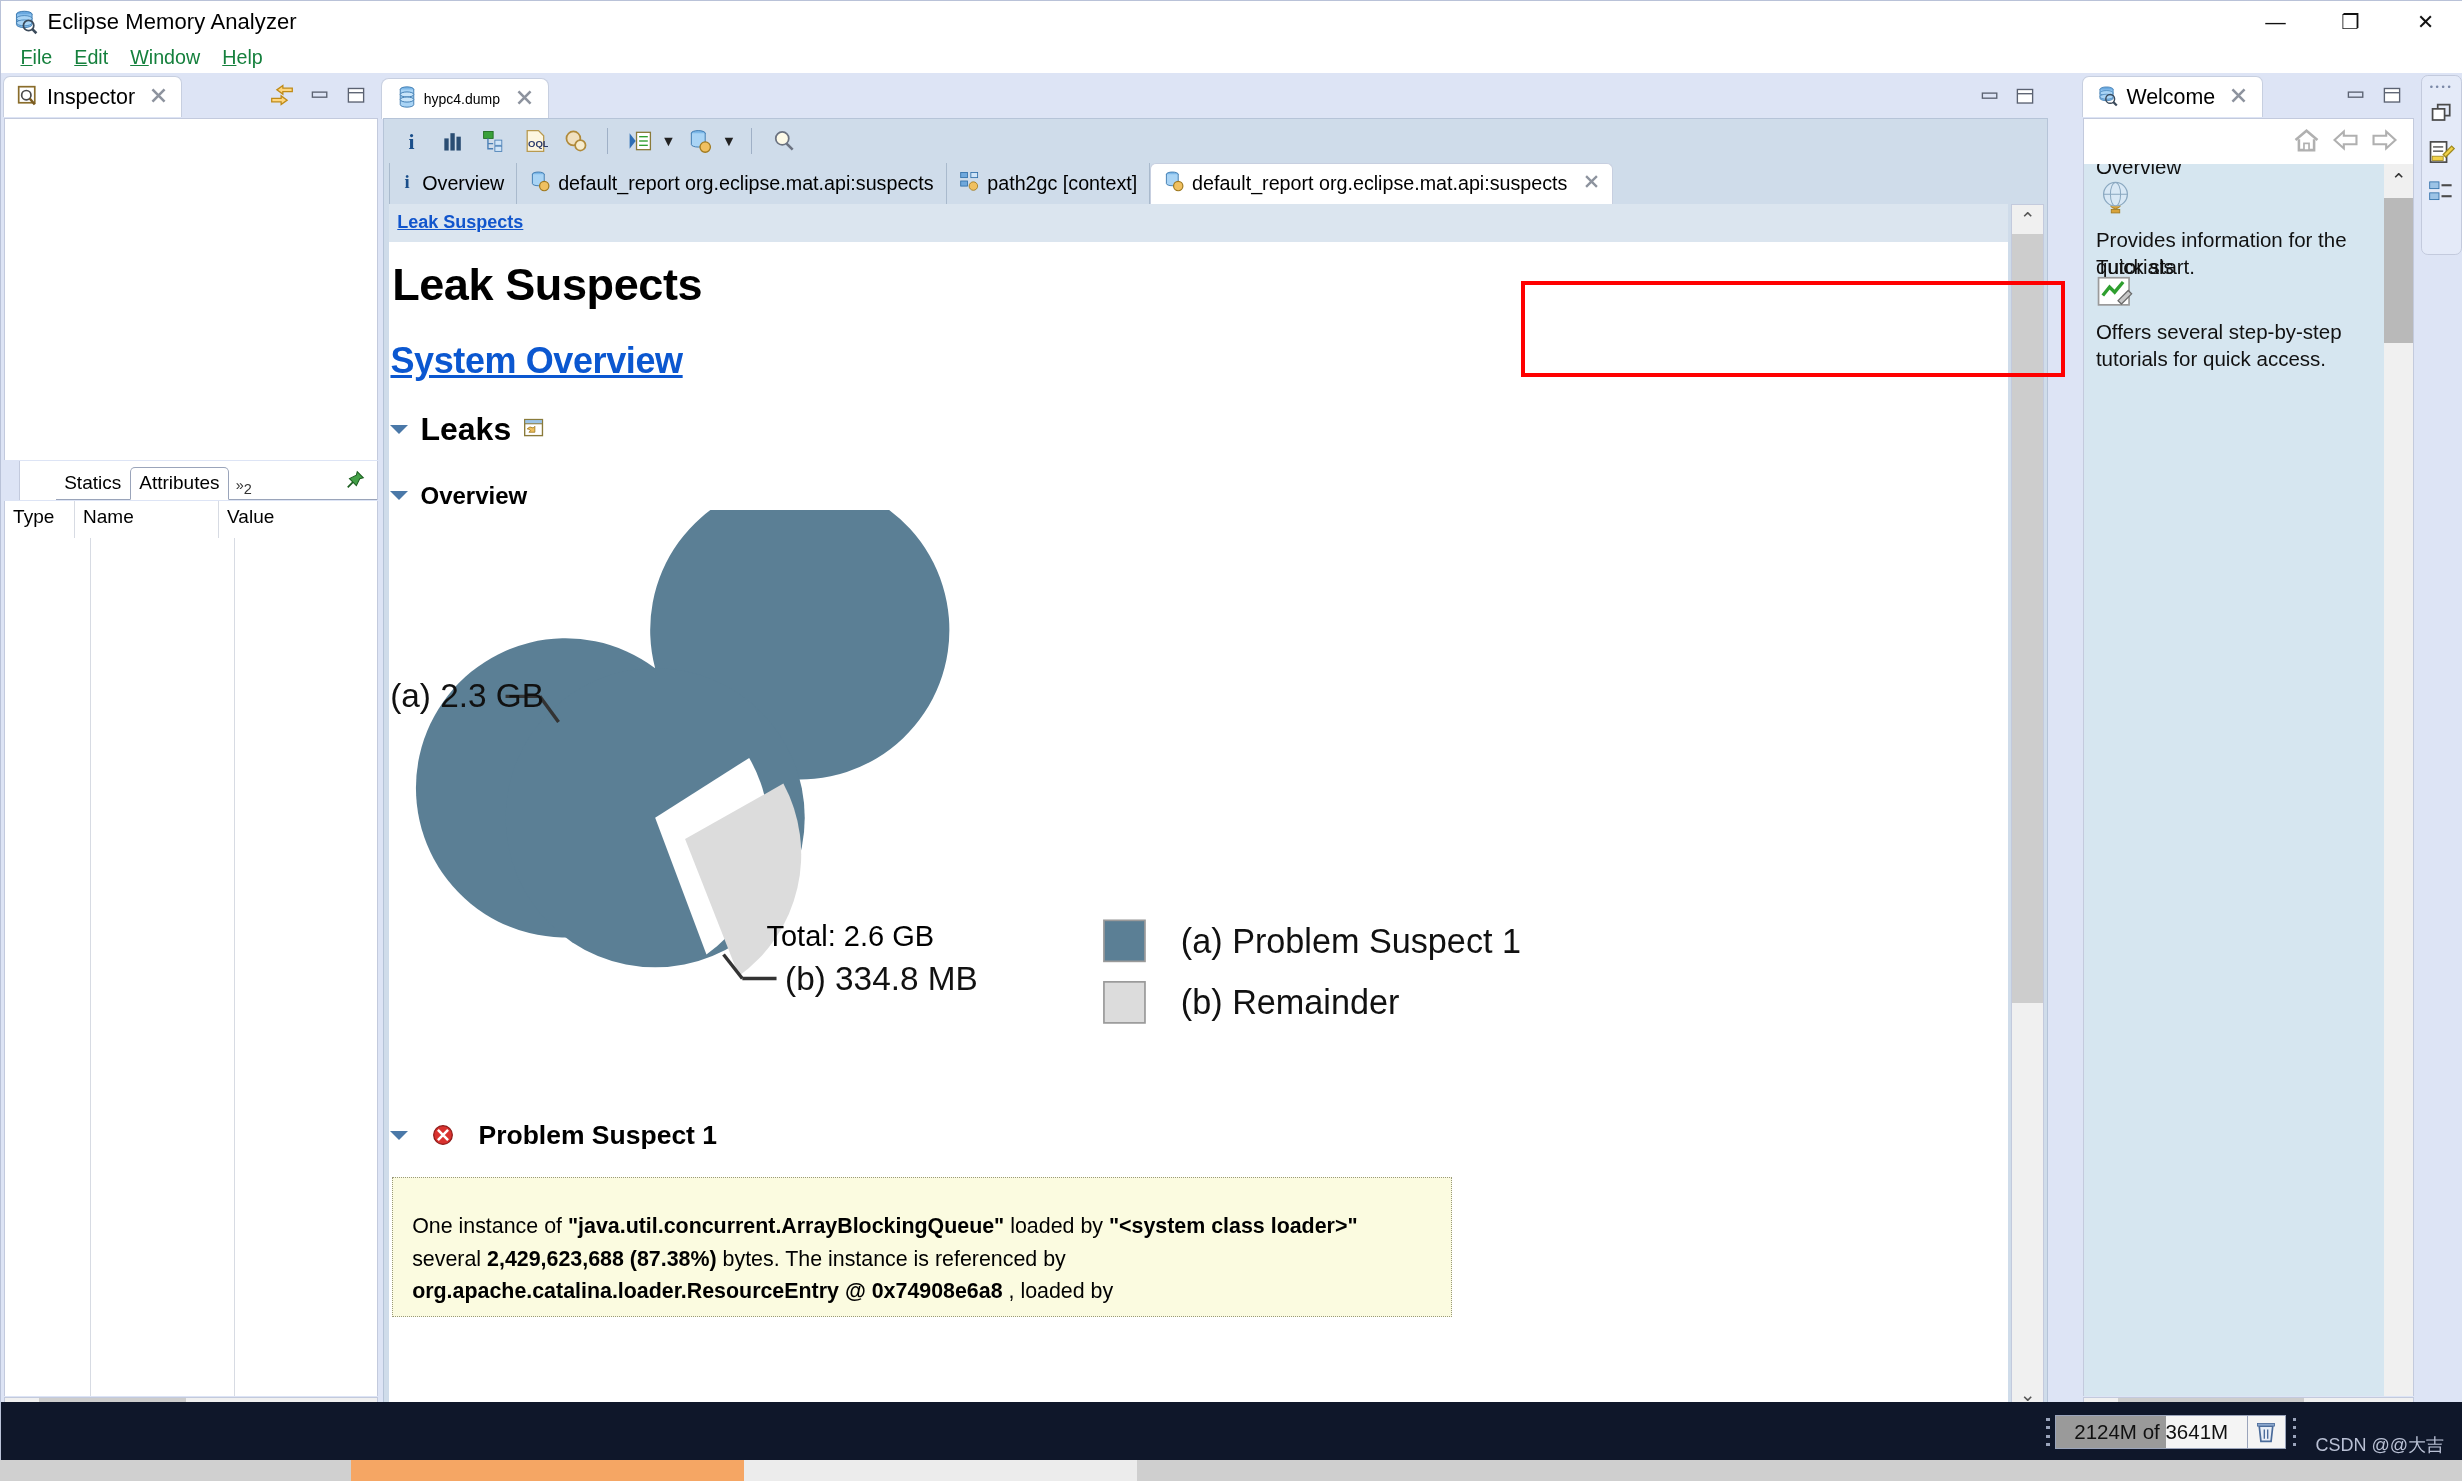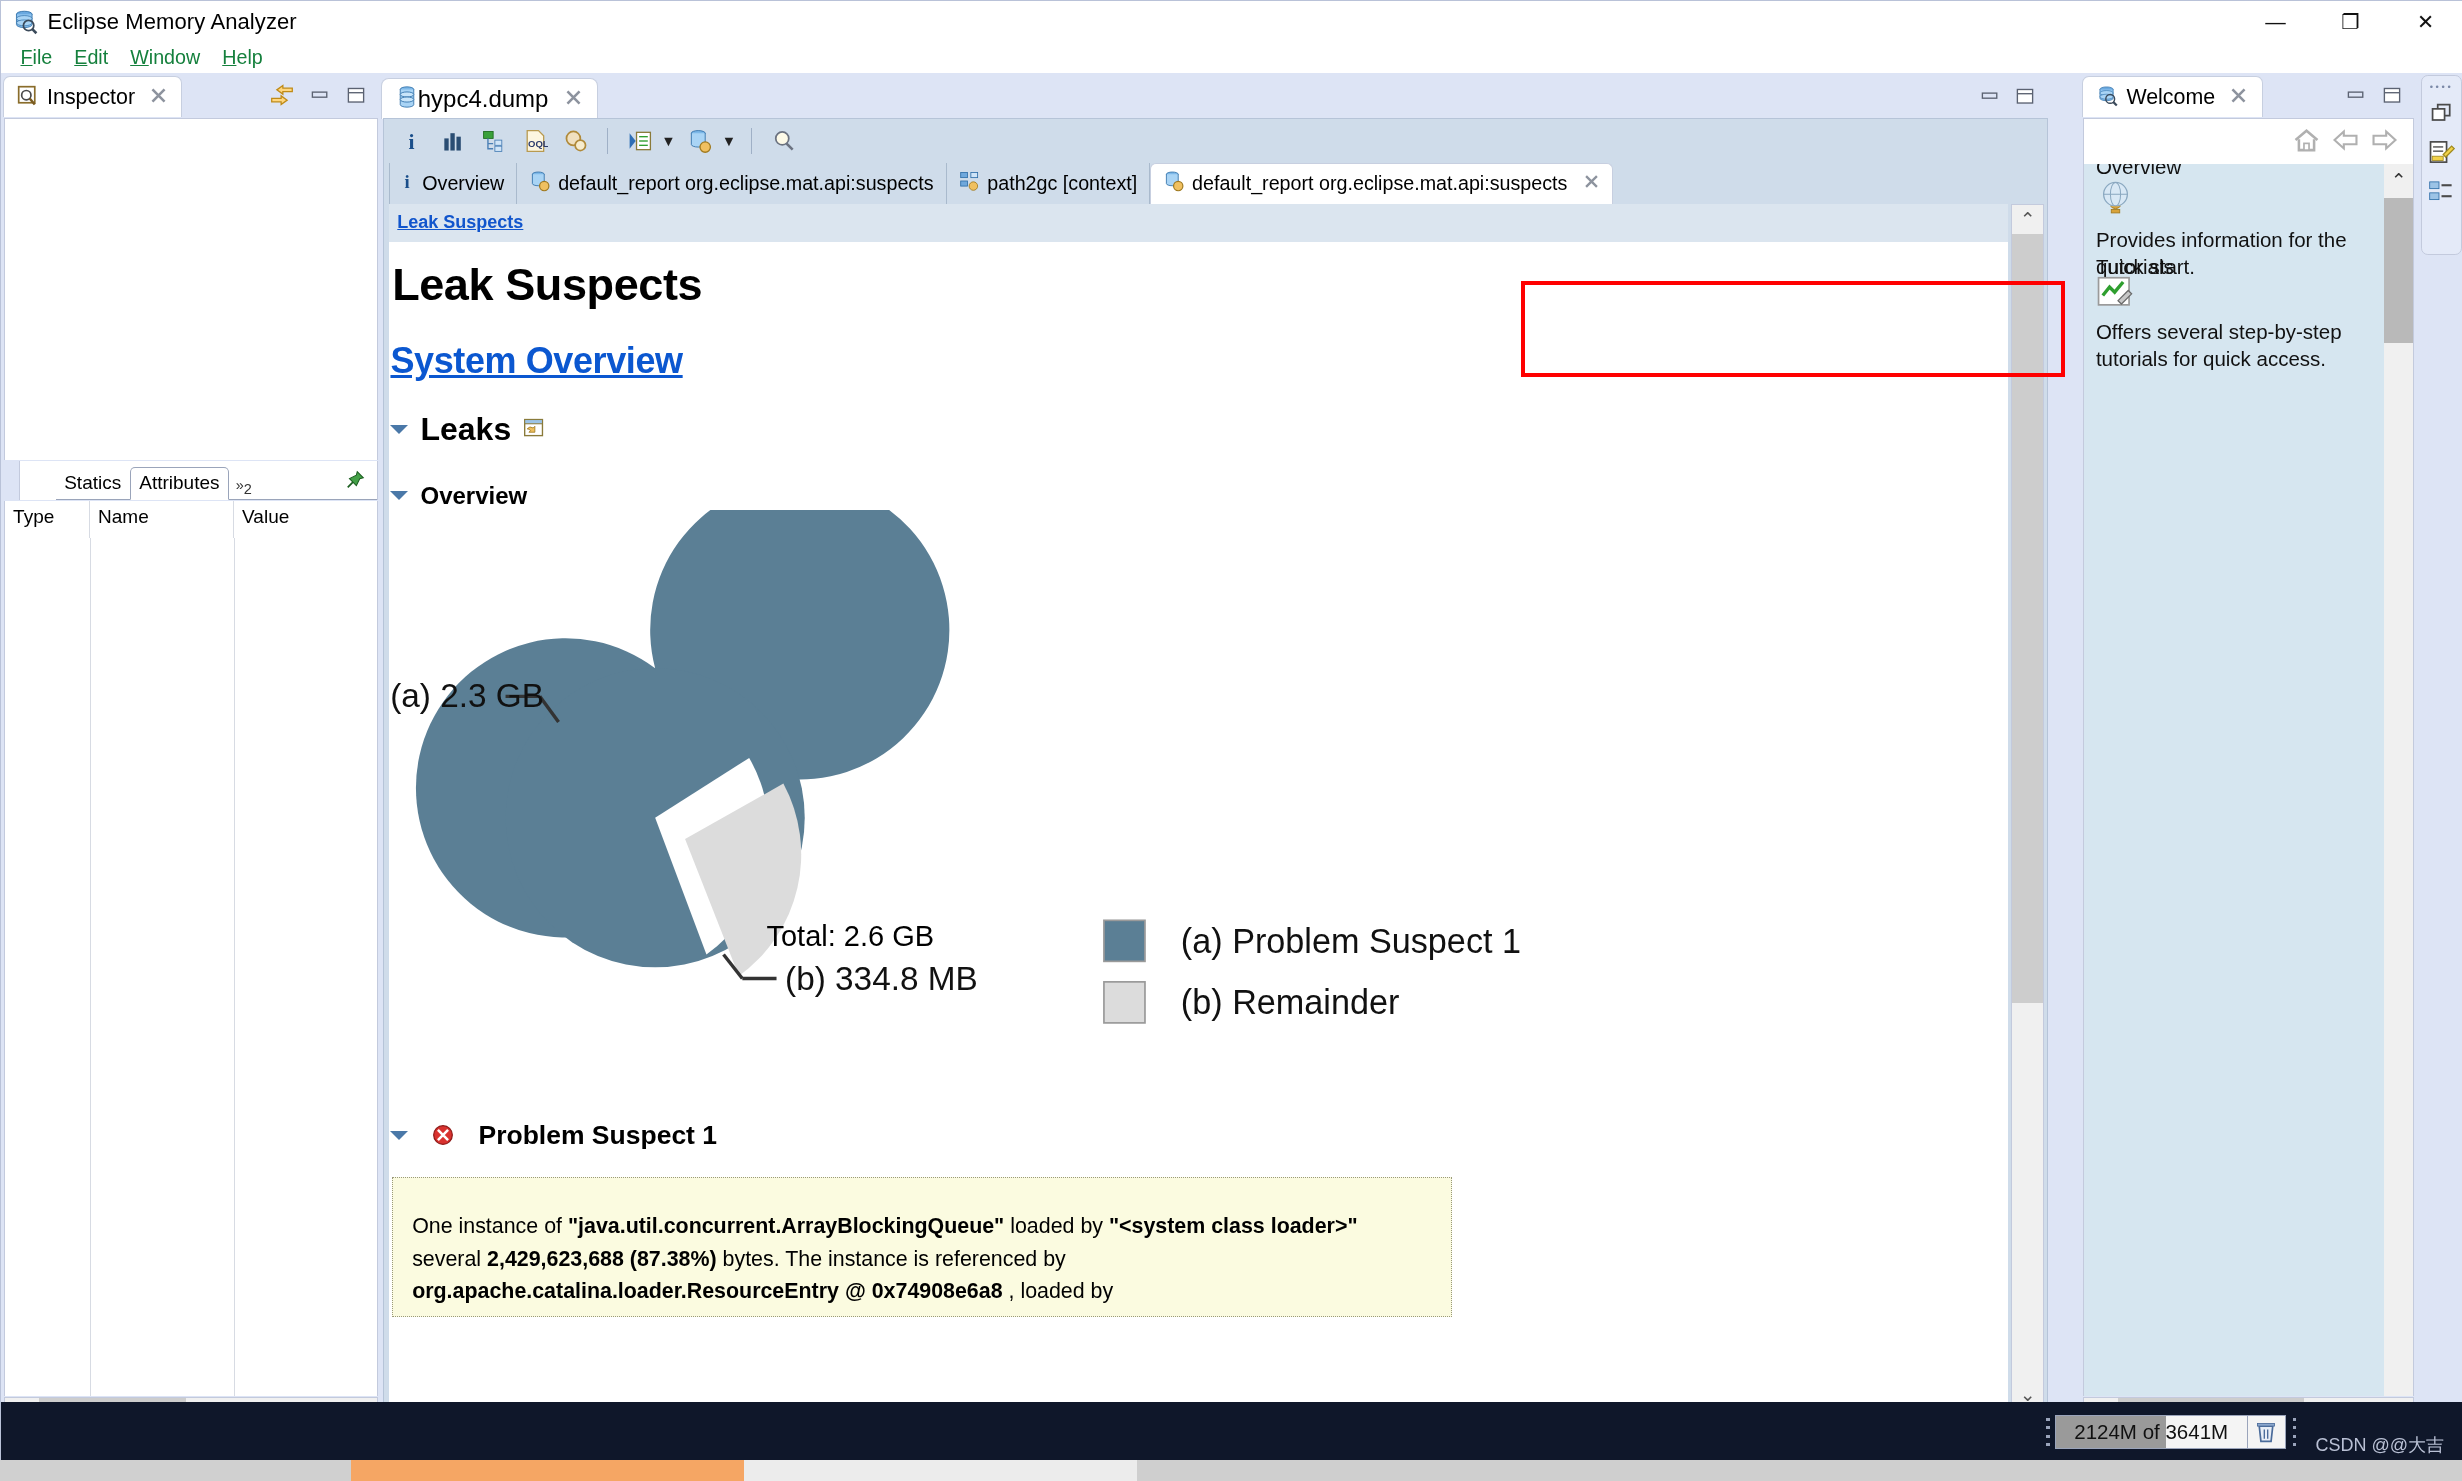--- a/index.html
+++ b/index.html
@@ -86,21 +86,21 @@
   .insp-chev { font-size: 14.5px; color:#333; padding: 5.1px 3.4px 1.7px 6.8px; border-bottom:0.9px solid #9aa4ba;}
   .insp-chev sub { font-size: 14.5px; }
   .insp-tabs-fill { flex:1; border-bottom: 0.9px solid #9aa4ba; height: 100%; }
   .insp-pin { padding: 3.4px 12px 3.4px 3.4px; border-bottom: 0.9px solid #9aa4ba; height:100%; display:flex; align-items:center;}
   .insp-cols {
     position: absolute; left: 0.9px; top: 426px; right: 0.9px; height: 38px;
     background: #fff; display: flex; font-size: 19px; color: #000;
     border-left:0.9px solid #c3cadd; border-right:0.9px solid #c3cadd;
   }
   .insp-col { padding: 5.1px 8.5px; border-right: 0.9px solid #d7dbe3; }
-  .insp-col.c1 { width: 85px; } .insp-col.c2 { width: 144px; } .insp-col.c3 { flex:1; border-right:none;}
+  .insp-col.c1 { width: 70px; } .insp-col.c2 { width: 144px; } .insp-col.c3 { flex:1; border-right:none;}
   .insp-rows {
     position: absolute; left:0.9px; top: 463px; right:0.9px; bottom: 56px; background:#fff;
     border-left:0.9px solid #c3cadd; border-right:0.9px solid #c3cadd;
   }
   .insp-rows .vline { position:absolute; top:0; bottom:0; width:0.9px; background:#d7dbe3; }
 
   
   .hscroll {
     position: absolute; height: 34px; background: #f0f0f0;
     display: flex; align-items: center; border:0.9px solid #c3cadd;
@@ -118,21 +118,21 @@
   .vs-thumb { position:absolute; left:0; right:0; background:#cdcdcd; }
 
   
   #editor { left: 380px; top: 1.7px; width: 1669px; height: 1377px; }
   .ed-tabrow { position:absolute; left:0; top:0; height: 44px; width:100%; display:flex; align-items:flex-end; }
   .ed-tab {
     height: 41px; background:#fff; display:flex; align-items:center; padding: 0 13.7px;
     border-top-left-radius: 7.7px; border-top-right-radius: 7.7px;
     border:0.9px solid #c7cfe0; border-bottom:none;
   }
-  .ed-tab .lbl { font-size: 24px; margin-left: 0; }
+  .ed-tab .lbl { font-size: 14px; margin-left: 6px; }
   .ed-minmax { margin-left:auto; display:flex; gap:13.7px; padding-right:13.7px; align-items:center; height:41px;}
 
   .ed-body {
     position:absolute; left:1.7px; top:43px; right:1.7px; bottom:1.7px;
     background:#cfdcea; border:0.9px solid #b6c4d8;
   }
   .ed-toolbar {
     position:absolute; left:0; top:0; right:0; height: 44px;
     background:#cfdcea; display:flex; align-items:center; padding-left: 12px; gap: 8.5px;
   }

